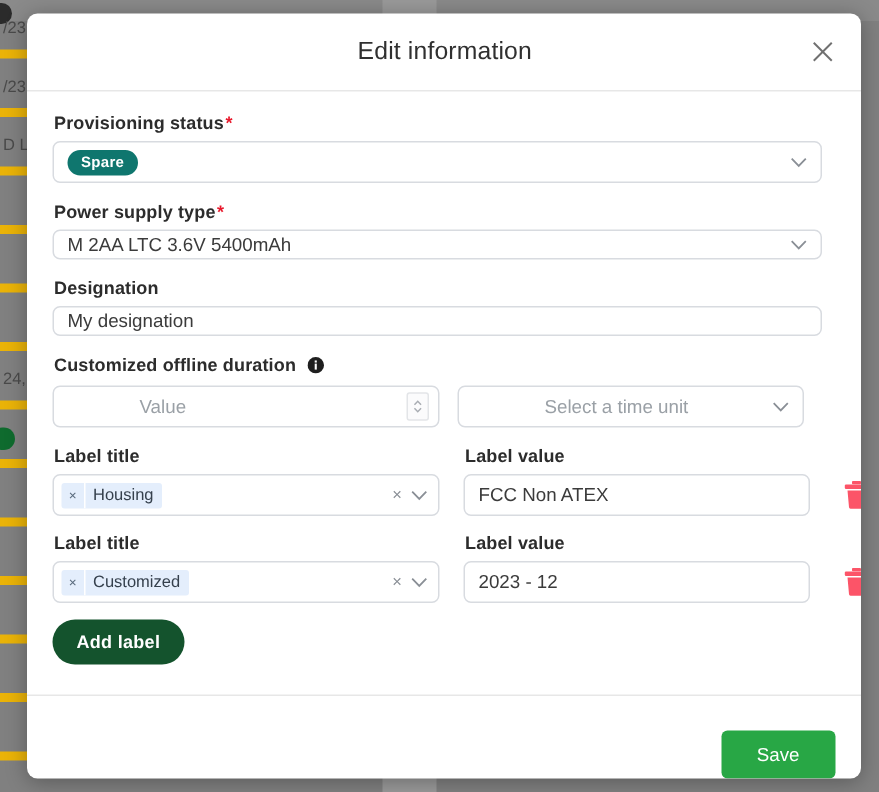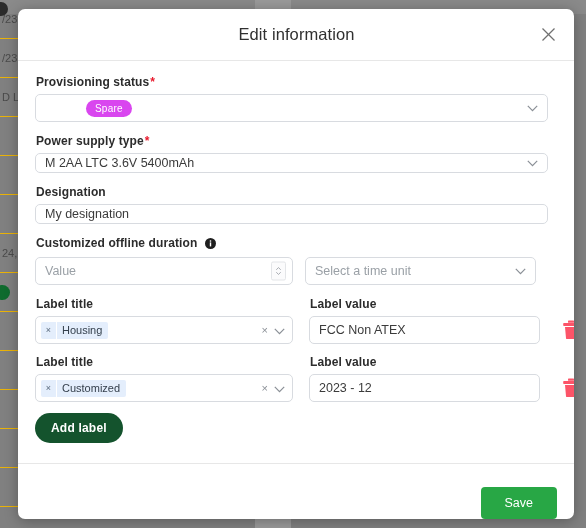--- a/index.html
+++ b/index.html
@@ -23,21 +23,21 @@
   }
   .bg-table {
     position: absolute;
     left: 0; top: 0;
     width: 34px;
     height: 528px;
   }
   .bg-row {
     position: relative;
     box-sizing: border-box;
-    border-bottom: 1px solid #eab308;
+    border-bottom: 6px solid #eab308;
     height: 39px;
     color: #4a4a4a;
     font-size: 11px;
     line-height: 39px;
     padding-left: 2px;
     white-space: nowrap;
     overflow: hidden;
   }
   .bg-pill {
     position: absolute;
@@ -155,43 +155,42 @@
     border: 1px solid #d8dbe0;
     border-radius: 5px;
     background: #ffffff;
     font-size: 12.5px;
     color: #3b3b3b;
     display: flex;
     align-items: center;
     padding: 0 26px 0 9px;
   }
   .control.tall { height: 20px; }
-  .placeholder { color: #9aa0a6; }
+  .placeholder { color: #9aa0a6; margin-left: 48px; }
 
   .chev {
     position: absolute;
     right: 9px;
     top: 50%;
     transform: translateY(-50%);
     pointer-events: none;
   }
 
   
   .tag-pill {
     display: inline-flex;
     align-items: center;
     height: 17px;
     padding: 0 9px;
     border-radius: 9px;
-    background: #d946ef;
+    background: #0f766e;
     color: #ffffff;
     font-size: 10px;
-    font-weight: normal;
+    font-weight: bold;
     letter-spacing: 0.2px;
-    margin-left: 41px;
   }
 
   
   .row2 {
     display: flex;
     gap: 12px;
     margin-bottom: 12px;
   }
   .col-left { width: 258px; flex: 0 0 258px; }
   .col-right { width: 231px; flex: 0 0 231px; }

